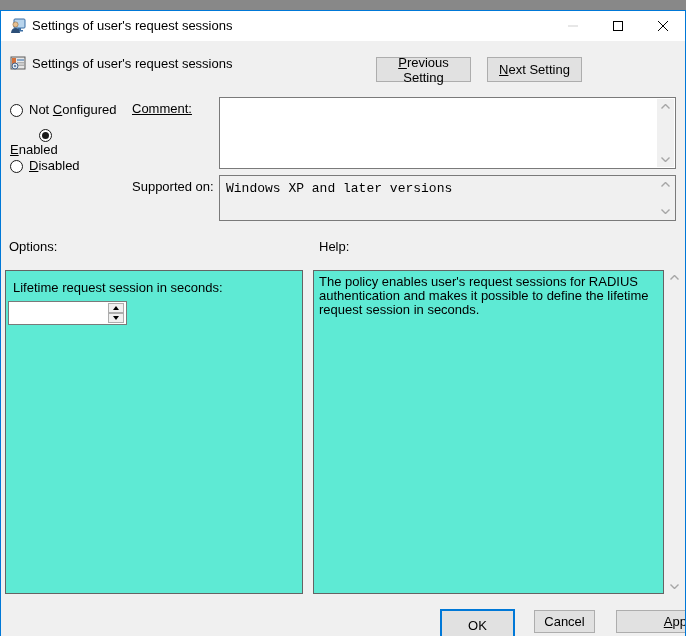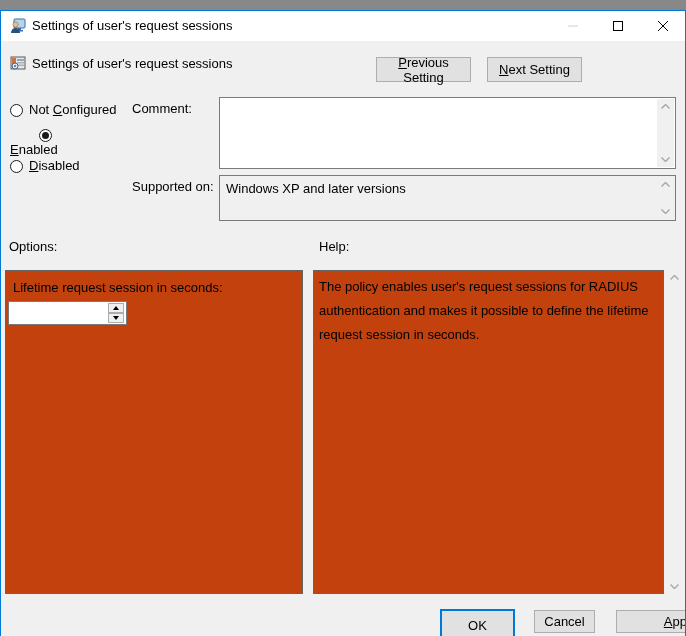--- a/index.html
+++ b/index.html
@@ -49,44 +49,44 @@
     width: 13px; height: 13px; border: 1px solid #1a1a1a; border-radius: 50%;
     background: #fff; margin-right: 6px; position: relative; flex: 0 0 auto;
   }
   .radio-row.checked .radio-circle::after {
     content: ""; position: absolute; left: 2px; top: 2px;
     width: 7px; height: 7px; border-radius: 50%; background: #1a1a1a;
   }
   .radio-label { white-space: nowrap; }
   
   .field-label { position: absolute; white-space: nowrap; }
-  .lbl-comment { left: 131px; top: 90px; }
+  .lbl-comment { left: 131px; top: 90px; text-decoration: underline; }
   .lbl-supported { left: 131px; top: 168px; }
   .box {
-    position: absolute; border: 1px solid #7a7a7a; background: #fff;
+    position: absolute; border: 1px solid #7a7a7a; background: #fff; font-family: Liberation Mono, monospace;
   }
   .comment-box { left: 218px; top: 86px; width: 457px; height: 72px; }
   .comment-input {
     position: absolute; left: 0; top: 0; width: 438px; height: 70px;
     border: none; outline: none; resize: none; background: #fff;
     font-family: inherit; font-size: 13px; padding: 3px 5px;
   }
   .supported-box { left: 218px; top: 164px; width: 457px; height: 46px; background: #f0f0f0; }
   .supported-text { position: absolute; left: 6px; top: 5px; right: 24px; }
   
   .vscroll {
     position: absolute; top: 1px; bottom: 1px; right: 1px; width: 17px;
     background: #f0f0f0;
     display: flex; flex-direction: column; justify-content: space-between; align-items: center;
   }
   .scroll-arrow { width: 17px; height: 15px; display: flex; align-items: center; justify-content: center; }
   
   .lbl-options { position: absolute; left: 8px; top: 228px; }
   .lbl-help { position: absolute; left: 318px; top: 228px; }
-  .panel { position: absolute; background: #c2410c; border: 1px solid #646464; padding-left: 24px; }
+  .panel { position: absolute; background: #5eead4; border: 1px solid #646464; padding-left: 24px; }
   .options-panel { left: 4px; top: 259px; width: 298px; height: 324px; }
   .help-panel { left: 312px; top: 259px; width: 351px; height: 324px; }
   .help-scrollbar {
     position: absolute; left: 665px; top: 259px; width: 16px; height: 324px;
     background: #f0f0f0;
     display: flex; flex-direction: column; justify-content: space-between; align-items: center;
   }
   .option-field-label { position: absolute; left: 7px; top: 9px; white-space: nowrap; }
   .spin-wrap { position: absolute; left: 2px; top: 30px; width: 119px; height: 24px; border: 1px solid #7a7a7a; background: #fff; }
   .spin-input {
@@ -97,21 +97,21 @@
   .spinner { position: absolute; right: 2px; top: 1px; width: 16px; height: 20px; }
   .spin-btn {
     position: absolute; left: 0; width: 16px; height: 10px;
     background: #f0f0f0; border: 1px solid #adadad;
     display: flex; align-items: center; justify-content: center;
   }
   .spin-up { top: 0; }
   .spin-down { top: 10px; }
   .tri-up { width: 0; height: 0; border-left: 3px solid transparent; border-right: 3px solid transparent; border-bottom: 4px solid #000; }
   .tri-down { width: 0; height: 0; border-left: 3px solid transparent; border-right: 3px solid transparent; border-top: 4px solid #000; }
-  .help-text { position: absolute; left: 5px; top: 4px; right: 5px; line-height: 24px; }
+  .help-text { position: absolute; left: 5px; top: 4px; right: 5px; line-height: 14px; }
   
   .btn-ok     { left: 439px; top: 598px; width: 75px; height: 32px; border: 2px solid #0078d7; }
   .btn-cancel { left: 533px; top: 599px; width: 61px; height: 23px; }
   .btn-apply  { left: 615px; top: 599px; width: 84px; height: 23px; padding-left: 44px; }
 </style>
 </head>
 <body>
 
 <div class="window">
 

